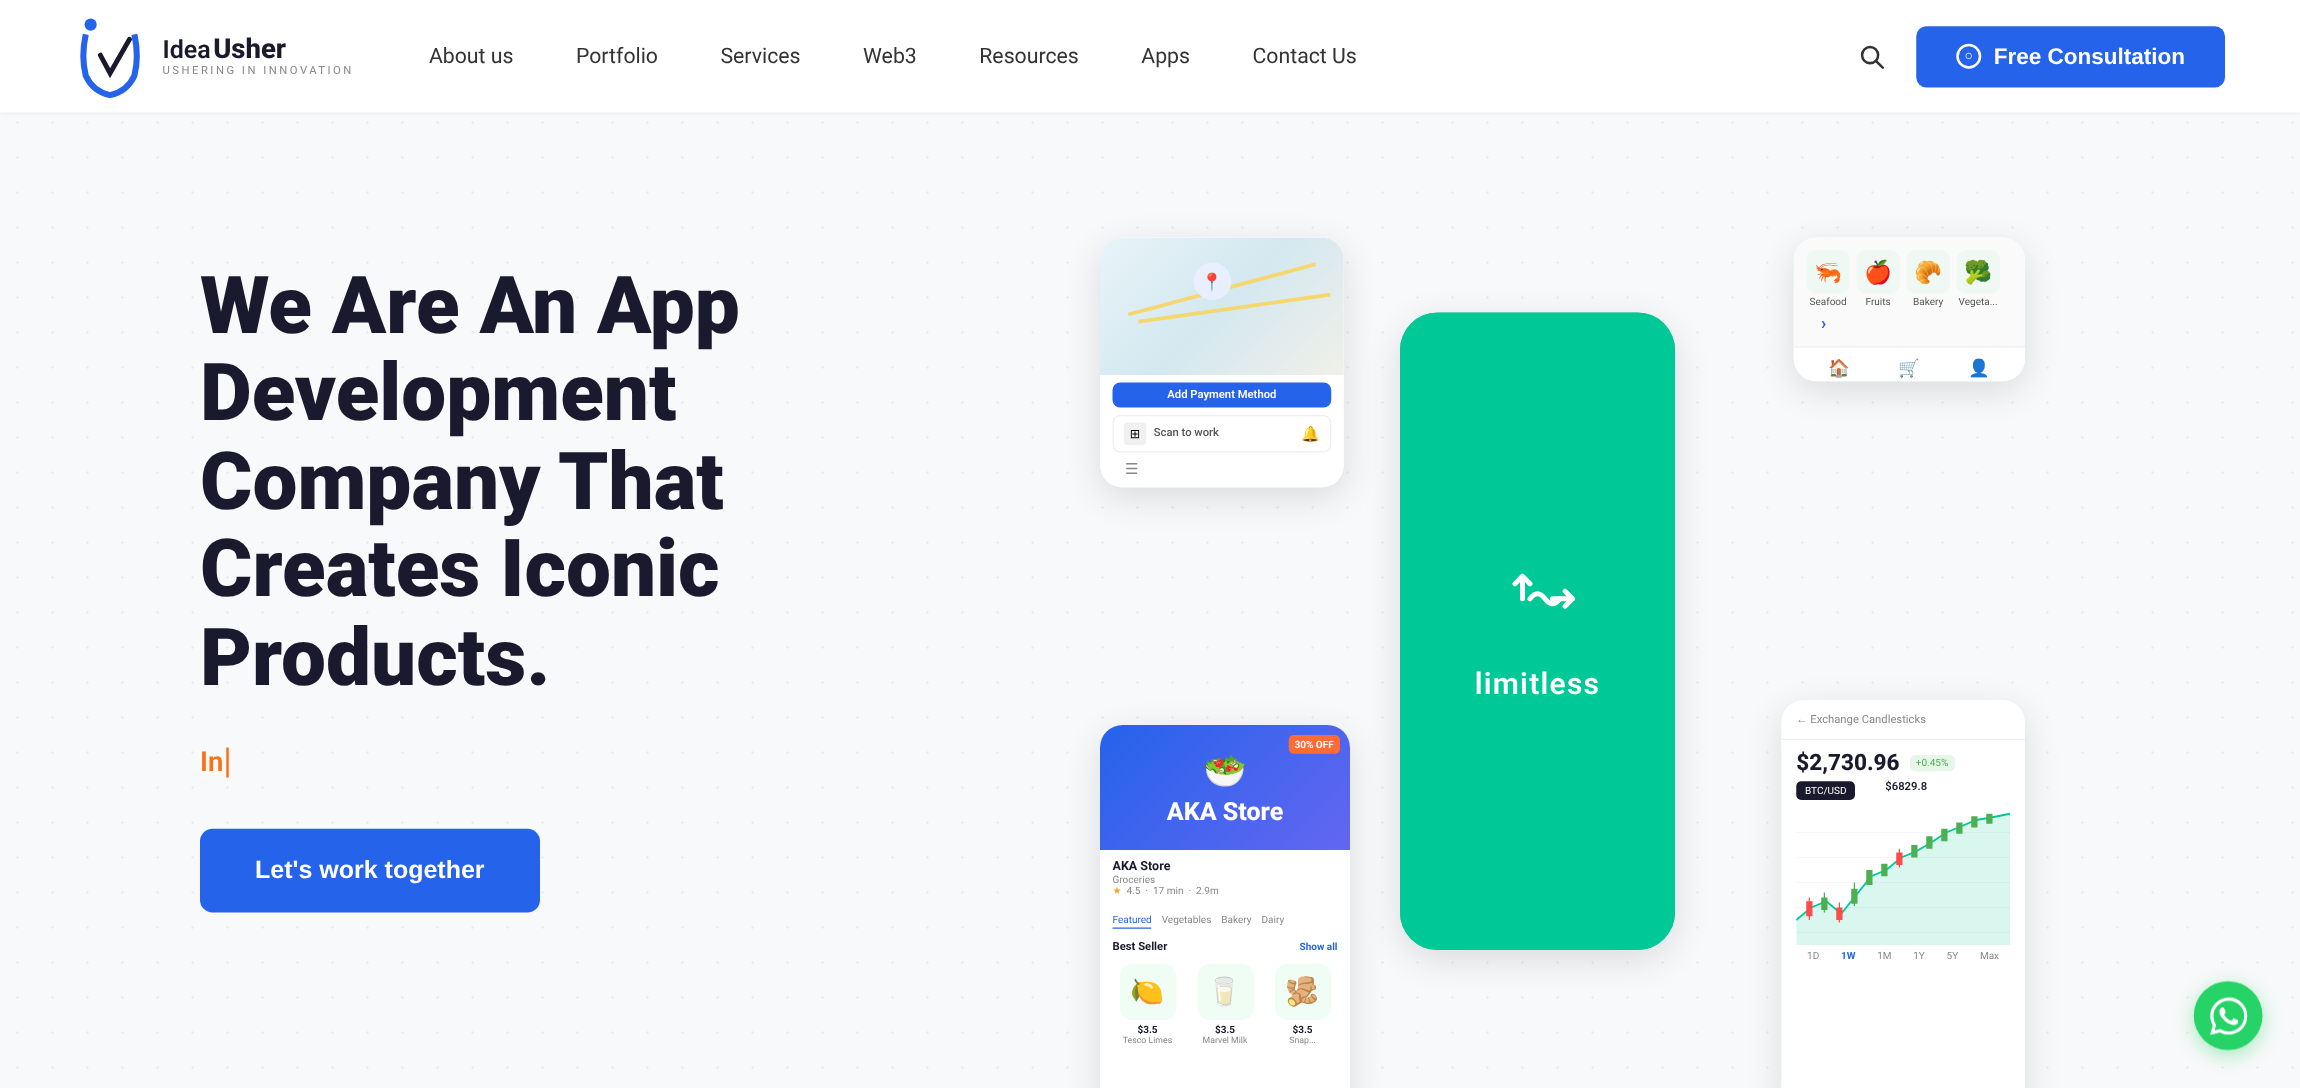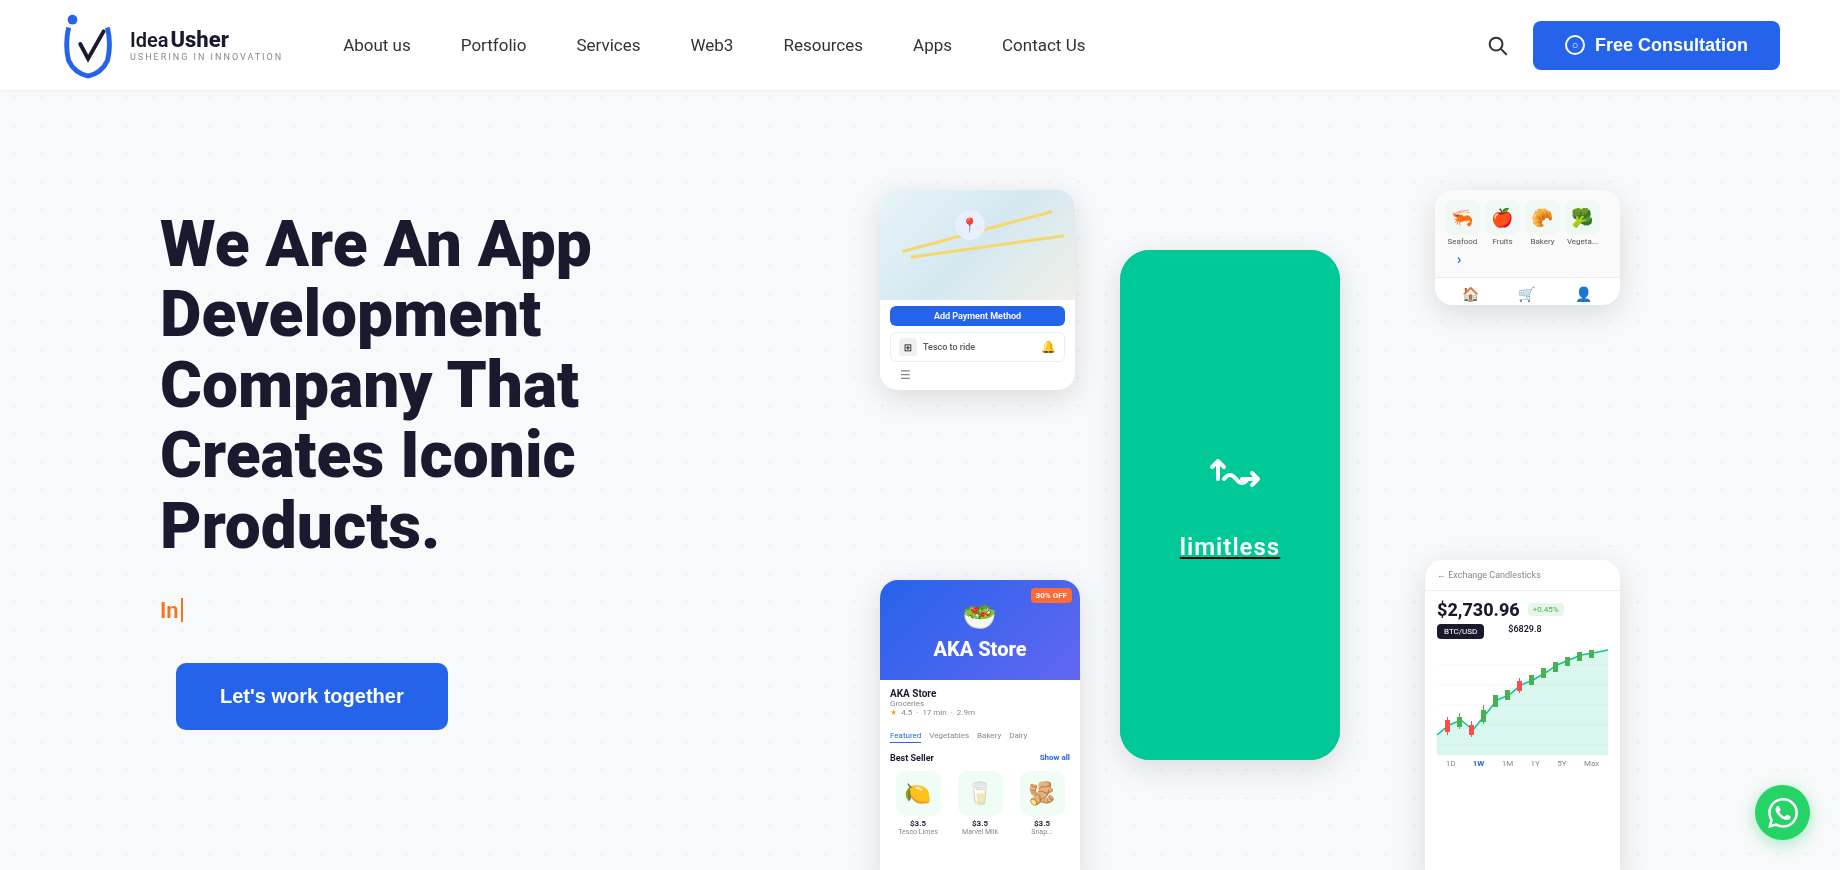--- a/index.html
+++ b/index.html
@@ -195,21 +195,20 @@
 
     .work-btn {
       background: #2563eb;
       color: white;
       border: none;
       border-radius: 10px;
       padding: 22px 44px;
       font-size: 20px;
       font-weight: 700;
       cursor: pointer;
-      margin-left: 16px;
     }
 
     
     .hero-right {
       flex: 1;
       position: relative;
       height: 720px;
       margin-left: 60px;
     }
 
@@ -404,21 +403,20 @@
 
     
     .limitless-inner {
       width: 100%;
       height: 100%;
       display: flex;
       flex-direction: column;
       align-items: center;
       justify-content: center;
       background: #00c896;
-      text-decoration: underline;
     }
 
     .limitless-logo {
       margin-bottom: 20px;
     }
 
     .limitless-logo svg {
       width: 80px;
       height: 60px;
     }
@@ -739,21 +737,21 @@
   <div class="hero-right">
 
     <div class="app-card card-ride">
       <div class="ride-map">
         <div class="ride-pin">📍</div>
       </div>
       <div class="ride-bottom">
         <div class="ride-payment">Add Payment Method</div>
         <div class="ride-scan">
           <div class="ride-scan-icon">⊞</div>
-          <span class="ride-scan-text">Tesco to ride</span>
+          <span class="ride-scan-text">Scan to work</span>
           <span style="margin-left:auto; font-size:12px; color:#888;">🔔</span>
         </div>
         <div class="ride-icons">
           <span class="ride-icon-item">☰</span>
         </div>
       </div>
     </div>
 
     <div class="app-card card-grocery">
       <div class="grocery-inner">

